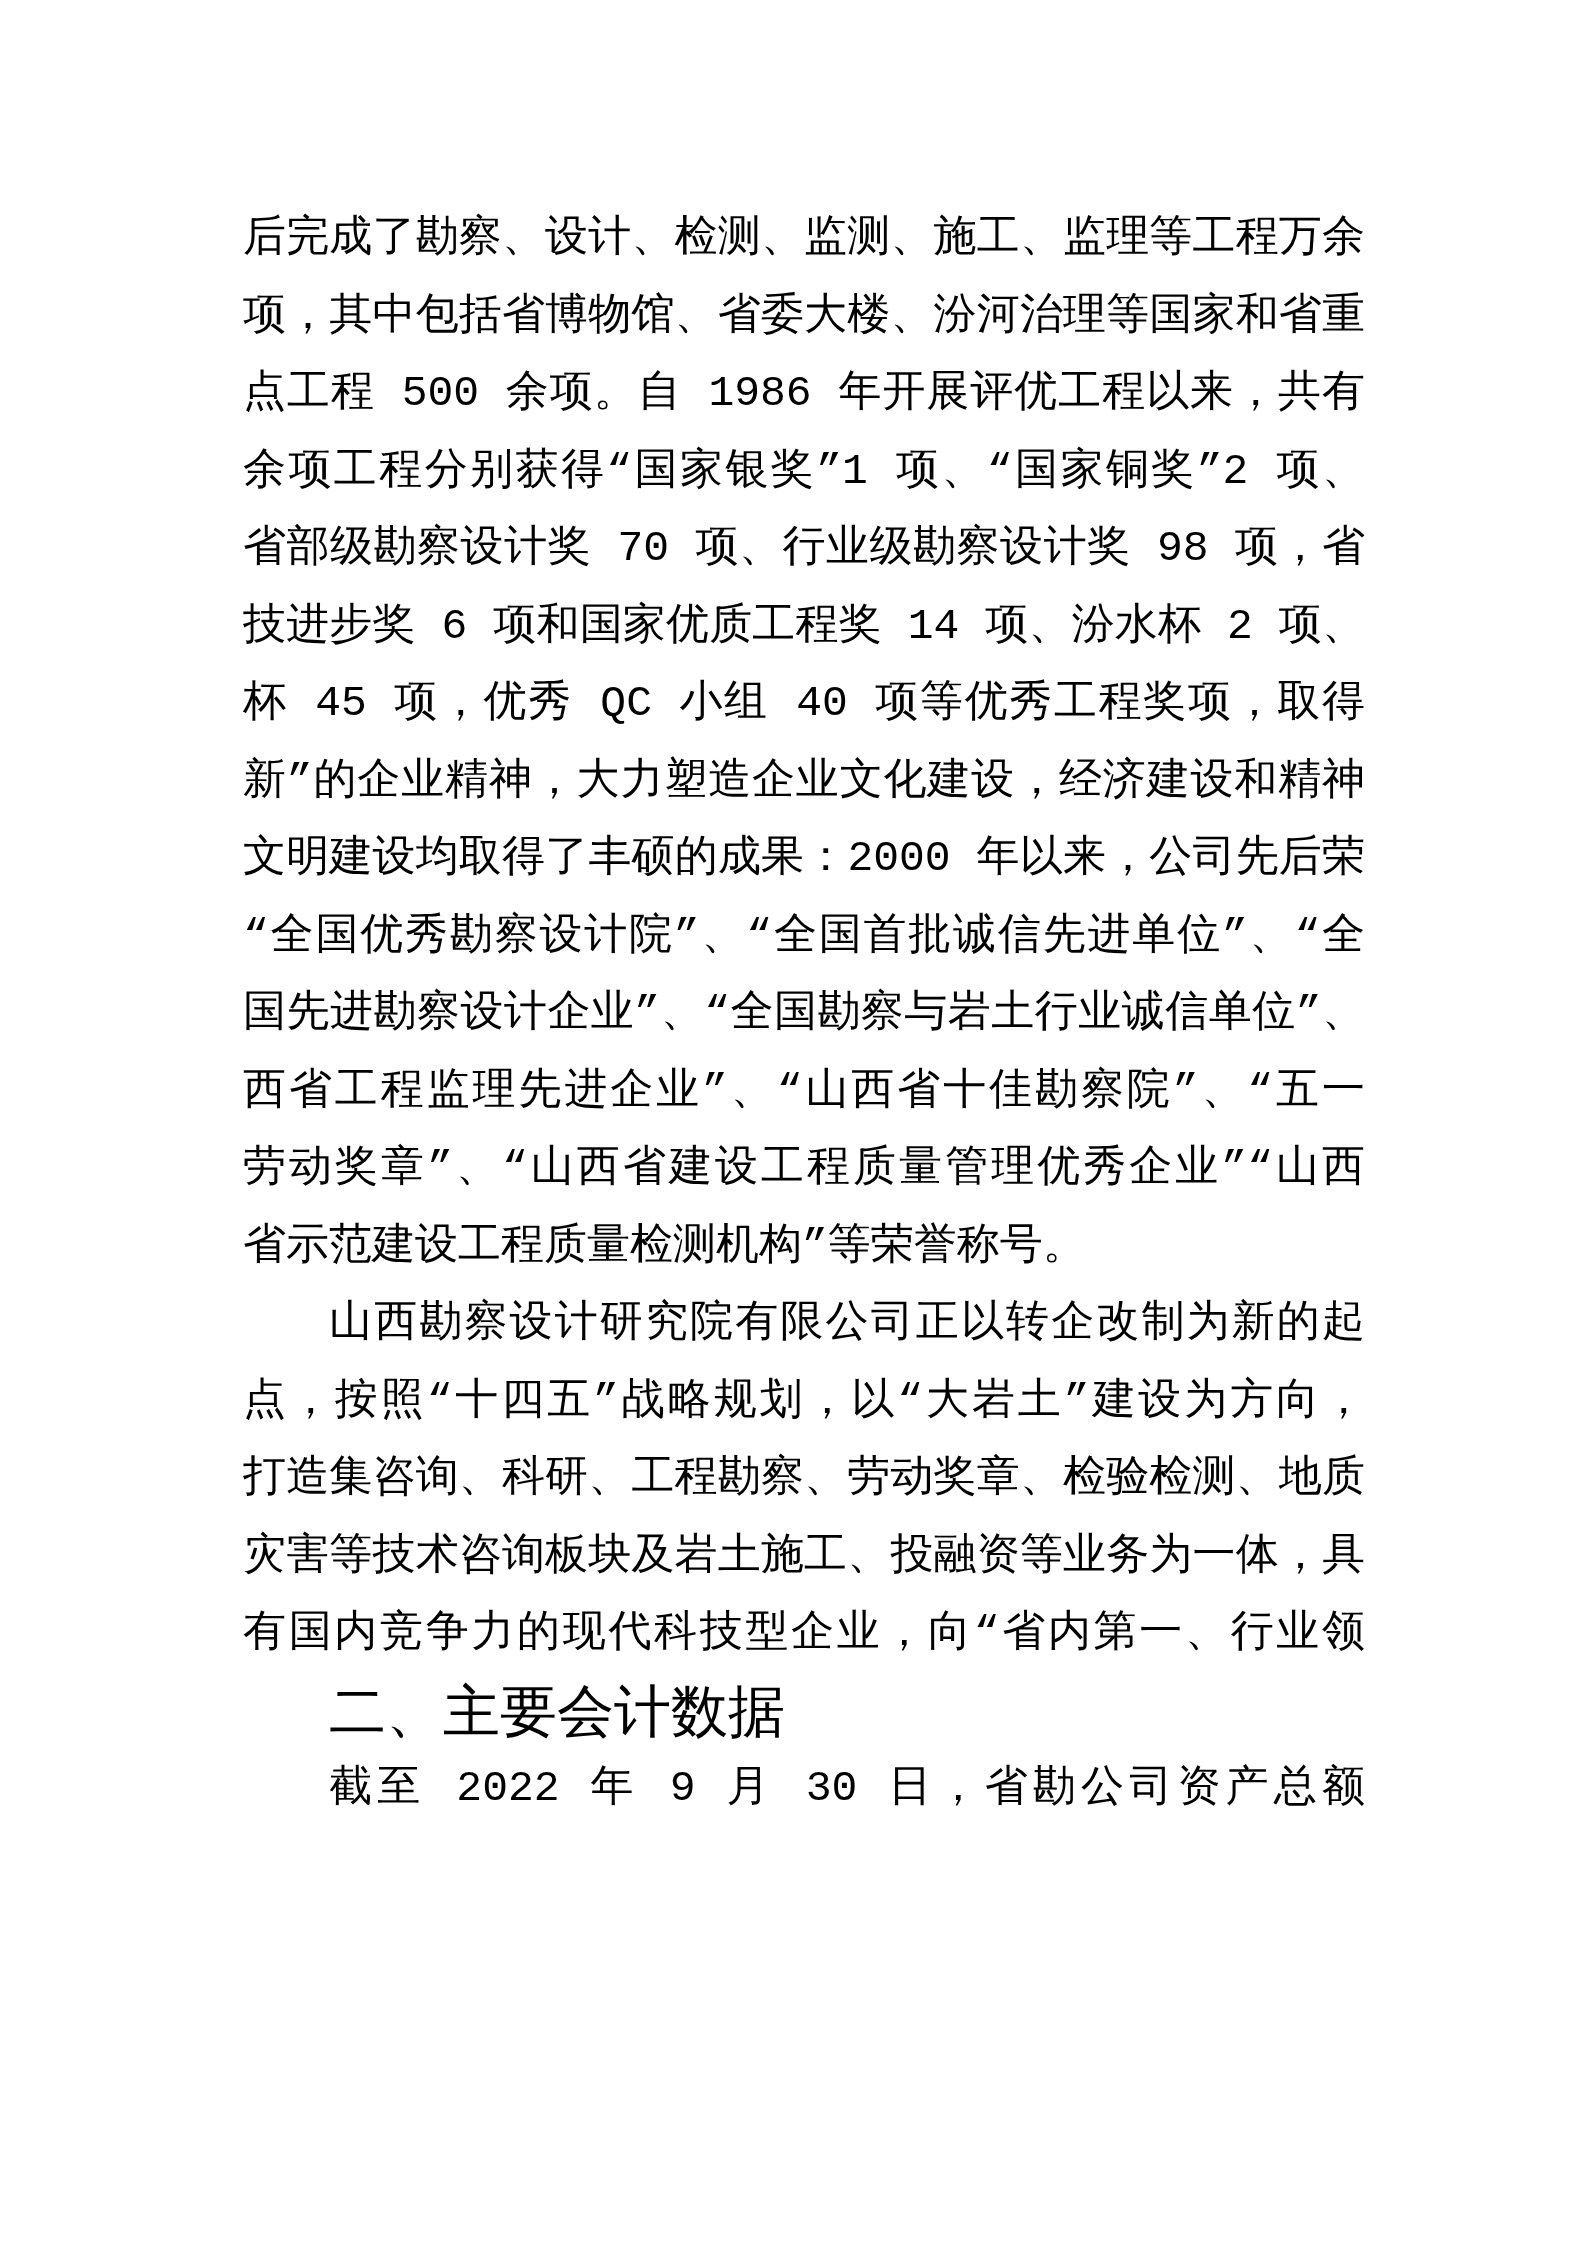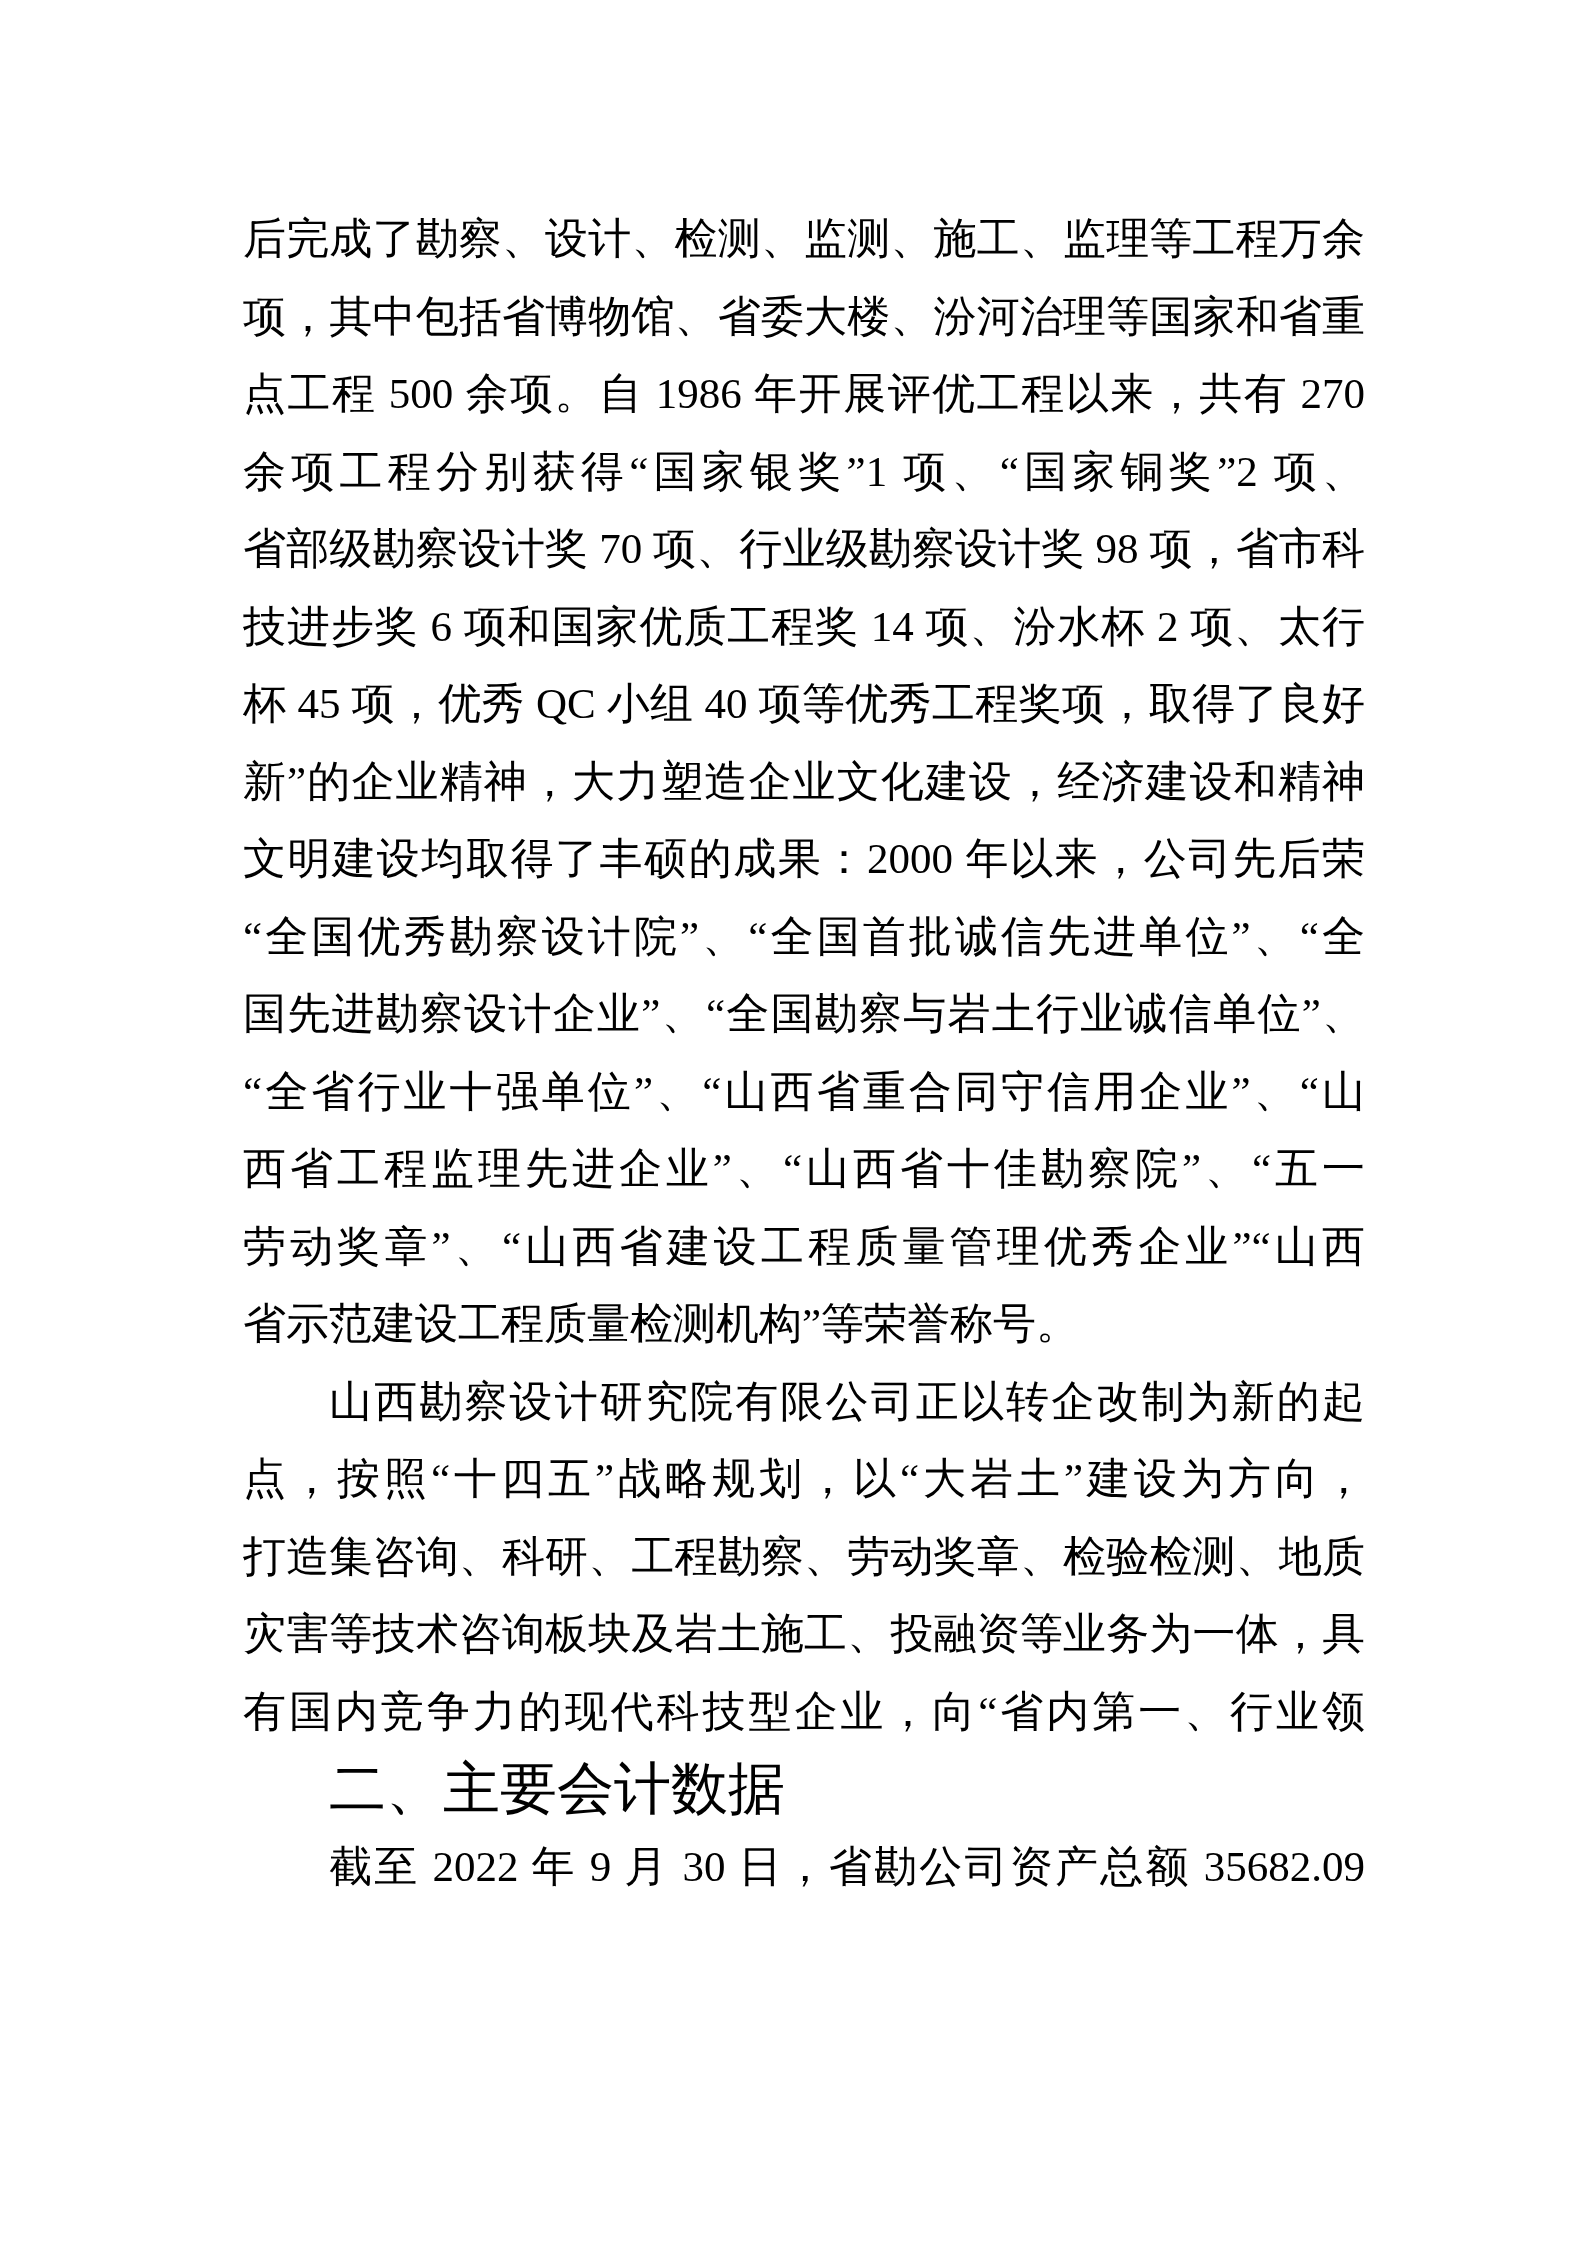--- a/index.html
+++ b/index.html
@@ -14,21 +14,21 @@
     background: #ffffff;
     overflow: hidden;
   }
   .text-block {
     position: absolute;
     left: 243px;
     top: 200px;
     width: 1122px;
   }
   .line {
-    font-family: Liberation Serif, serif;
+    font-family: Liberation Mono, monospace;
     font-size: 43px;
     line-height: 77.5px;
     height: 77.5px;
     color: #000000;
     text-align: justify;
     text-align-last: justify;
     letter-spacing: 0;
     white-space: normal;
     overflow: hidden;
   }
@@ -57,21 +57,20 @@
     <div class="line">项，其中包括省博物馆、省委大楼、汾河治理等国家和省重</div>
     <div class="line">点工程 500 余项。自 1986 年开展评优工程以来，共有 270</div>
     <div class="line">余项工程分别获得“国家银奖”1 项、“国家铜奖”2 项、</div>
     <div class="line">省部级勘察设计奖 70 项、行业级勘察设计奖 98 项，省市科</div>
     <div class="line">技进步奖 6 项和国家优质工程奖 14 项、汾水杯 2 项、太行</div>
     <div class="line">杯 45 项，优秀 QC 小组 40 项等优秀工程奖项，取得了良好</div>
     <div class="line">新”的企业精神，大力塑造企业文化建设，经济建设和精神</div>
     <div class="line">文明建设均取得了丰硕的成果：2000 年以来，公司先后荣获</div>
     <div class="line">“全国优秀勘察设计院”、“全国首批诚信先进单位”、“全</div>
     <div class="line">国先进勘察设计企业”、“全国勘察与岩土行业诚信单位”、</div>
-    <div class="line">“全省行业十强单位”、“山西省重合同守信用企业”、“山</div>
     <div class="line">西省工程监理先进企业”、“山西省十佳勘察院”、“五一</div>
     <div class="line">劳动奖章”、“山西省建设工程质量管理优秀企业”“山西</div>
     <div class="line left">省示范建设工程质量检测机构”等荣誉称号。</div>
     <div class="line indent">山西勘察设计研究院有限公司正以转企改制为新的起</div>
     <div class="line">点，按照“十四五”战略规划，以“大岩土”建设为方向，</div>
     <div class="line">打造集咨询、科研、工程勘察、劳动奖章、检验检测、地质</div>
     <div class="line">灾害等技术咨询板块及岩土施工、投融资等业务为一体，具</div>
     <div class="line">有国内竞争力的现代科技型企业，向“省内第一、行业领先、</div>
     <h2 class="line heading indent">二、主要会计数据</h2>
     <div class="line indent">截至 2022 年 9 月 30 日，省勘公司资产总额 35682.09</div>

